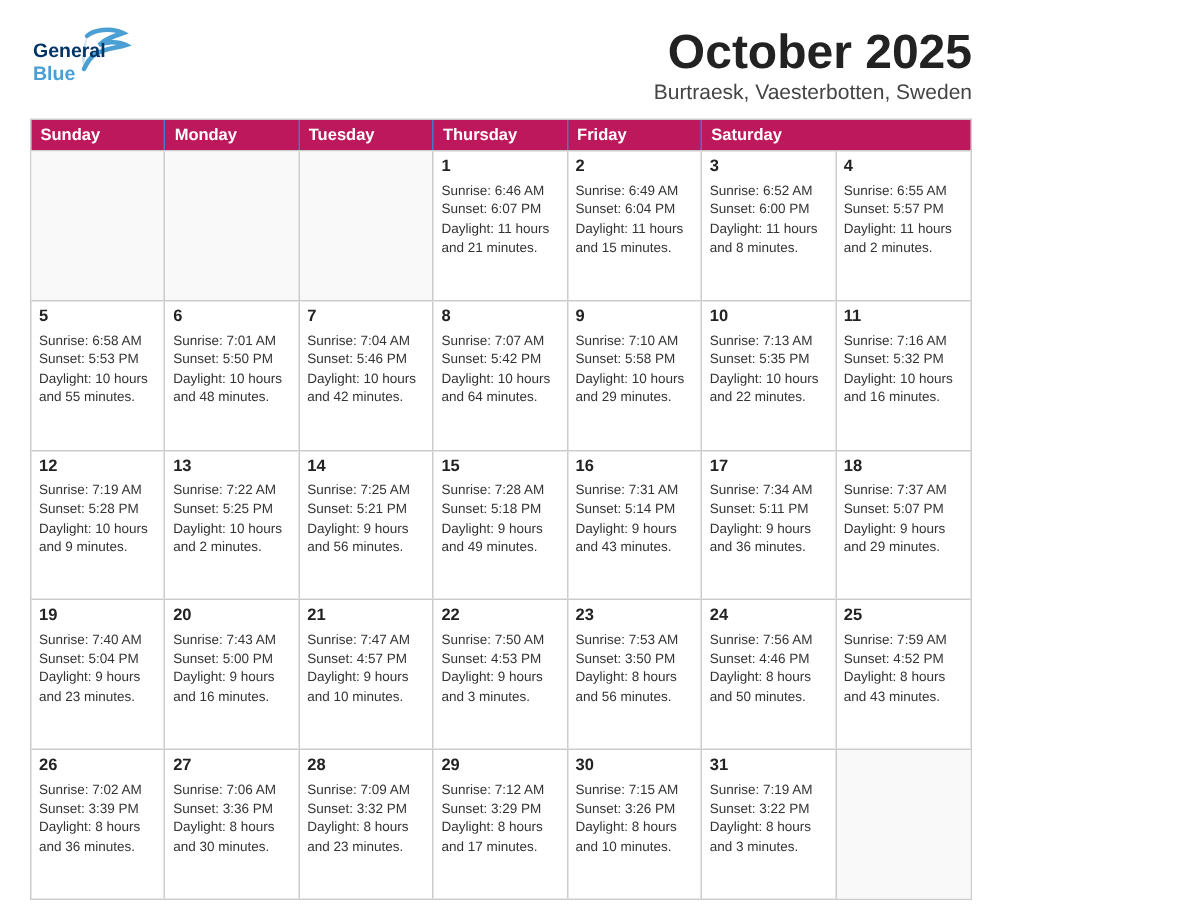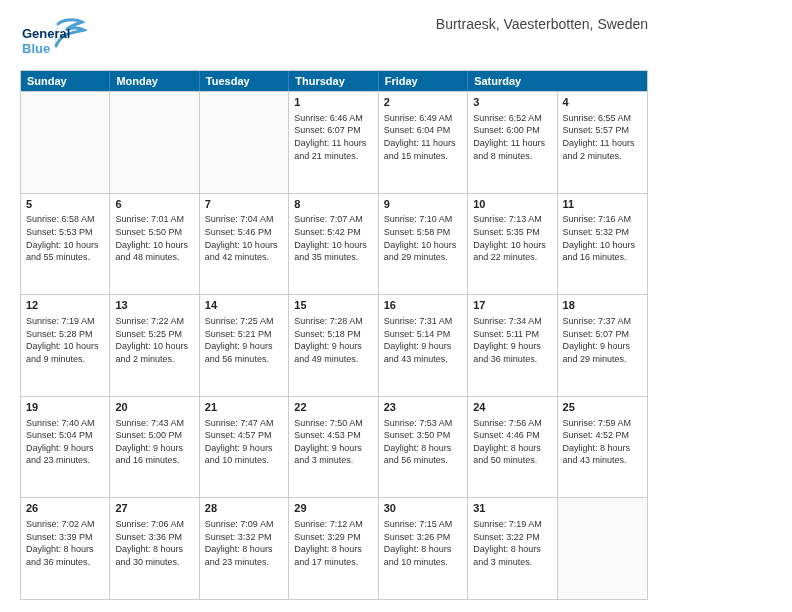--- a/index.html
+++ b/index.html
@@ -38,21 +38,21 @@
     }
     .calendar {
       flex: 1;
       display: flex;
       flex-direction: column;
       border: 1px solid #ccc;
     }
     .cal-header {
       display: grid;
       grid-template-columns: repeat(7, 1fr);
-      background: #0369a1;
+      background: #be185d;
     }
     .cal-header-cell {
       color: #fff;
       font-size: 11px;
       font-weight: bold;
       padding: 4px 6px;
       border-right: 1px solid #4477cc;
     }
     .cal-header-cell:last-child { border-right: none; }
     .cal-body {
@@ -106,20 +106,21 @@
 
         <path d="M38 8 C42 4, 54 2, 62 6 C56 8, 50 10, 46 14 C50 12, 58 11, 64 14 C58 16, 50 16, 44 20 C40 22, 38 26, 36 30" fill="none" stroke="#4a9fd4" stroke-width="3" stroke-linecap="round"></path>
         <path d="M36 30 C34 24, 34 18, 38 8" fill="#4a9fd4" opacity="0.3"></path>
 
         <text x="2" y="22" font-family="Arial" font-size="13" font-weight="bold" fill="#003366">General</text>
         <text x="2" y="37" font-family="Arial" font-size="13" font-weight="bold" fill="#4a9fd4">Blue</text>
       </svg>
     </div>
 
     <div class="title-block">
+      <h1>October 2025</h1>
       <h2>Burtraesk, Vaesterbotten, Sweden</h2>
     </div>
   </div>
 
   <div class="calendar">
     <div class="cal-header">
       <div class="cal-header-cell">Sunday</div>
       <div class="cal-header-cell">Monday</div>
       <div class="cal-header-cell">Tuesday</div>
       <div class="cal-header-cell">Thursday</div>
@@ -180,21 +181,21 @@
             <div class="cell-text">Sunrise: 7:04 AM</div>
             <div class="cell-text">Sunset: 5:46 PM</div>
             <div class="cell-text">Daylight: 10 hours</div>
             <div class="cell-text">and 42 minutes.</div>
           </div>
           <div class="cal-cell">
             <span class="day-num">8</span>
             <div class="cell-text">Sunrise: 7:07 AM</div>
             <div class="cell-text">Sunset: 5:42 PM</div>
             <div class="cell-text">Daylight: 10 hours</div>
-            <div class="cell-text">and 35 minutes.</div>
+            <div class="cell-text">and 64 minutes.</div>
           </div>
           <div class="cal-cell">
             <span class="day-num">9</span>
             <div class="cell-text">Sunrise: 7:10 AM</div>
             <div class="cell-text">Sunset: 5:58 PM</div>
             <div class="cell-text">Daylight: 10 hours</div>
             <div class="cell-text">and 29 minutes.</div>
           </div>
           <div class="cal-cell">
             <span class="day-num">10</span>

